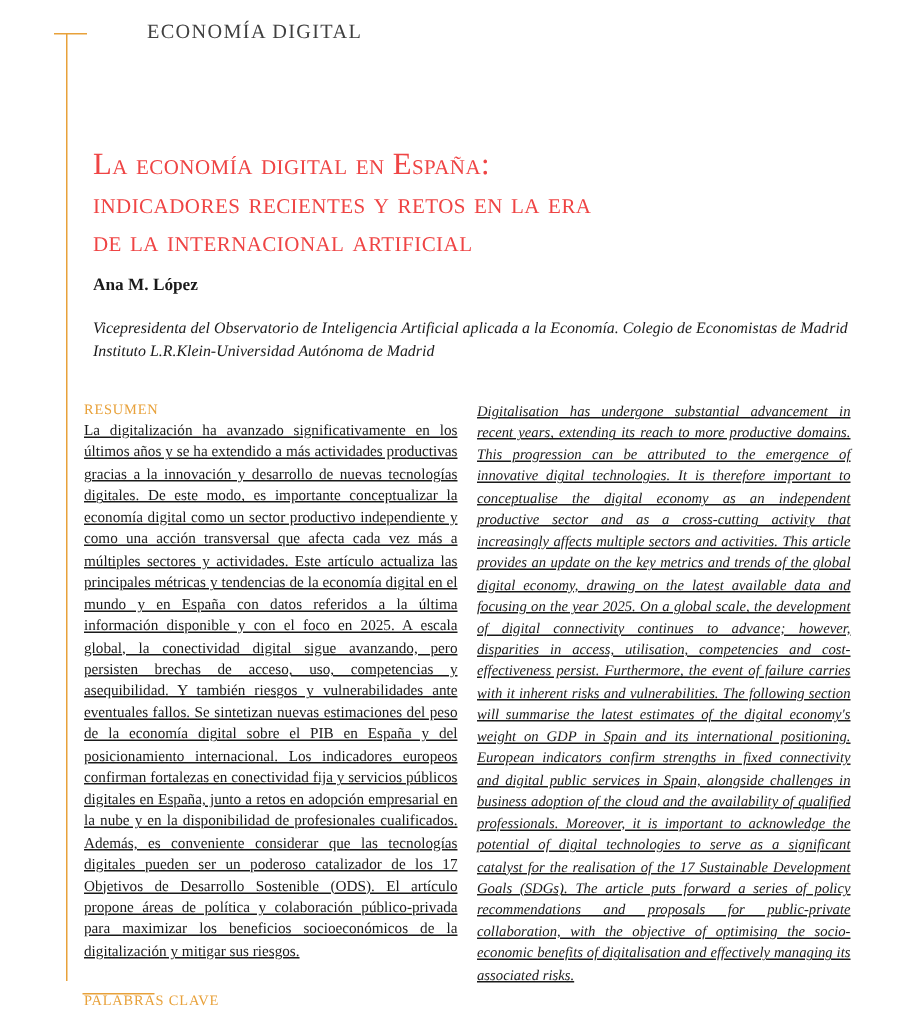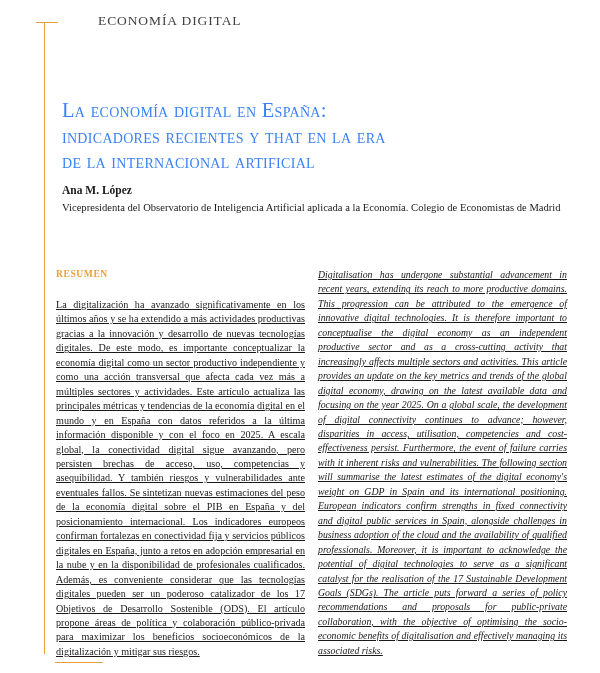--- a/index.html
+++ b/index.html
@@ -57,65 +57,66 @@
   }
 
   
   .title-block {
     position: absolute;
     left: 62px;
     top: 98px;
     width: 500px;
   }
   .title-line {
-    color: #3b82f6;
+    color: #ef4444;
     font-size: 20.5px;
     line-height: 25.5px;
     letter-spacing: 0.3px;
     font-variant: small-caps;
     white-space: nowrap;
   }
 
   
   .author-block {
     position: absolute;
     left: 62px;
     top: 183px;
     width: 505px;
   }
   .author-name {
     font-weight: bold;
     font-size: 11.5px;
     line-height: 15px;
-    margin-bottom: 3px;
+    margin-bottom: 15px;
   }
   .author-affil {
+    font-style: italic;
     font-size: 10.6px;
     line-height: 14.5px;
   }
 
   
   .columns {
     position: absolute;
     left: 56px;
     top: 268px;
     width: 512px;
     display: flex;
     gap: 13px;
   }
   .col {
     width: 249px;
   }
   .sec-head {
     color: #e8a13a;
     font-size: 9.6px;
     letter-spacing: 0.55px;
-    font-weight: bold;
+    font-weight: normal;
     text-transform: uppercase;
-    margin-bottom: 19px;
+    margin-bottom: 2px;
   }
   .sec-head.en {
     font-style: italic;
   }
   .body-text {
     font-size: 10.15px;
     line-height: 14.45px;
     text-align: justify;
     text-justify: inter-word;
     hyphens: manual;
@@ -134,27 +135,28 @@
 <body>
 
 <div class="rule-top"></div>
 <div class="rule-left"></div>
 <div class="rule-bottom"></div>
 
 <div class="running-head">Economía digital</div>
 
 <div class="title-block">
   <div class="title-line">La economía digital en España:</div>
-  <div class="title-line">indicadores recientes y that en la era</div>
+  <div class="title-line">indicadores recientes y retos en la era</div>
   <div class="title-line">de la internacional artificial</div>
 </div>
 
 <div class="author-block">
   <div class="author-name">Ana M. López</div>
   <div class="author-affil">Vicepresidenta del Observatorio de Inteligencia Artificial aplicada a la Economía. Colegio de Economistas de Madrid</div>
+  <div class="author-affil">Instituto L.R.Klein-Universidad Autónoma de Madrid</div>
 </div>
 
 <div class="columns">
 
   <div class="col">
     <div class="sec-head">Resumen</div>
     <div class="body-text">La digitalización ha avanzado significativamente en los últimos años y se ha extendido a más actividades productivas gracias a la innovación y desarrollo de nuevas tecnologías digitales. De este modo, es importante conceptualizar la economía digital como un sector productivo independiente y como una acción transversal que afecta cada vez más a múltiples sectores y actividades. Este artículo actualiza las principales métricas y tendencias de la economía digital en el mundo y en España con datos referidos a la última información disponible y con el foco en 2025. A escala global, la conectividad digital sigue avanzando, pero persisten brechas de acceso, uso, competencias y asequibilidad. Y también riesgos y vulnerabilidades ante eventuales fallos. Se sintetizan nuevas estimaciones del peso de la economía digital sobre el PIB en España y del posicionamiento internacional. Los indicadores europeos confirman fortalezas en conectividad fija y servicios públicos digitales en España, junto a retos en adopción empresarial en la nube y en la disponibilidad de profesionales cualificados. Además, es conveniente considerar que las tecnologías digitales pueden ser un poderoso catalizador de los 17 Objetivos de Desarrollo Sostenible (ODS). El artículo propone áreas de política y colaboración público-privada para maximizar los beneficios socioeconómicos de la digitalización y mitigar sus riesgos.</div>
 
     <div class="sec-head kw-head">Palabras clave</div>
 

